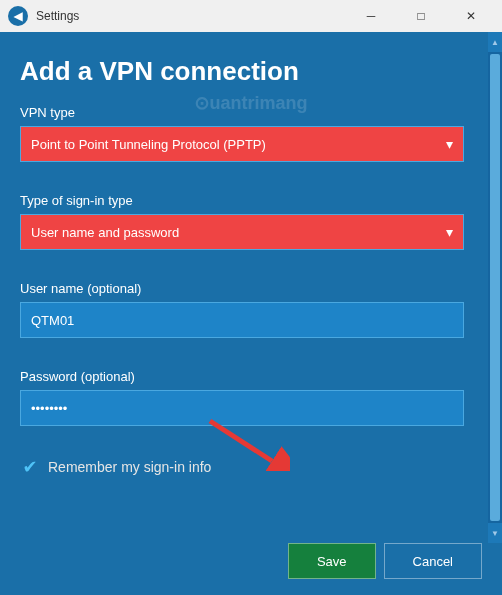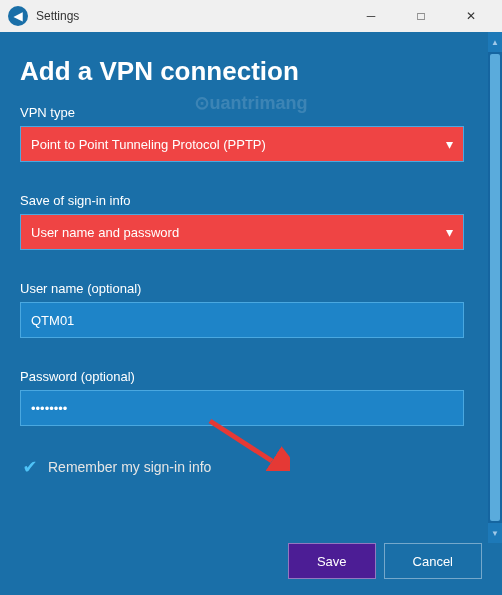--- a/index.html
+++ b/index.html
@@ -205,21 +205,21 @@
       flex-shrink: 0;
     }
     .btn-save, .btn-cancel {
       height: 36px;
       padding: 0 28px;
       font-size: 13px;
       cursor: pointer;
       border: 1px solid rgba(255,255,255,0.4);
     }
     .btn-save {
-      background: #4c1d95;
+      background: #15803d;
       color: white;
     }
     .btn-cancel {
       background: #1a6fa8;
       color: white;
     }
     .content-scroll {
       flex: 1;
       overflow: hidden;
       padding-right: 18px;
@@ -262,21 +262,21 @@
 
       <div class="field-group">
         <div class="field-label">VPN type</div>
         <div class="dropdown">
           <span>Point to Point Tunneling Protocol (PPTP)</span>
           <span class="dropdown-arrow">▾</span>
         </div>
       </div>
 
       <div class="field-group">
-        <div class="field-label">Save of sign-in info</div>
+        <div class="field-label">Type of sign-in type</div>
         <div class="dropdown">
           <span>User name and password</span>
           <span class="dropdown-arrow">▾</span>
         </div>
       </div>
 
       <div class="field-group">
         <div class="field-label">User name (optional)</div>
         <input type="text" class="text-input" value="QTM01" style="">
       </div>

